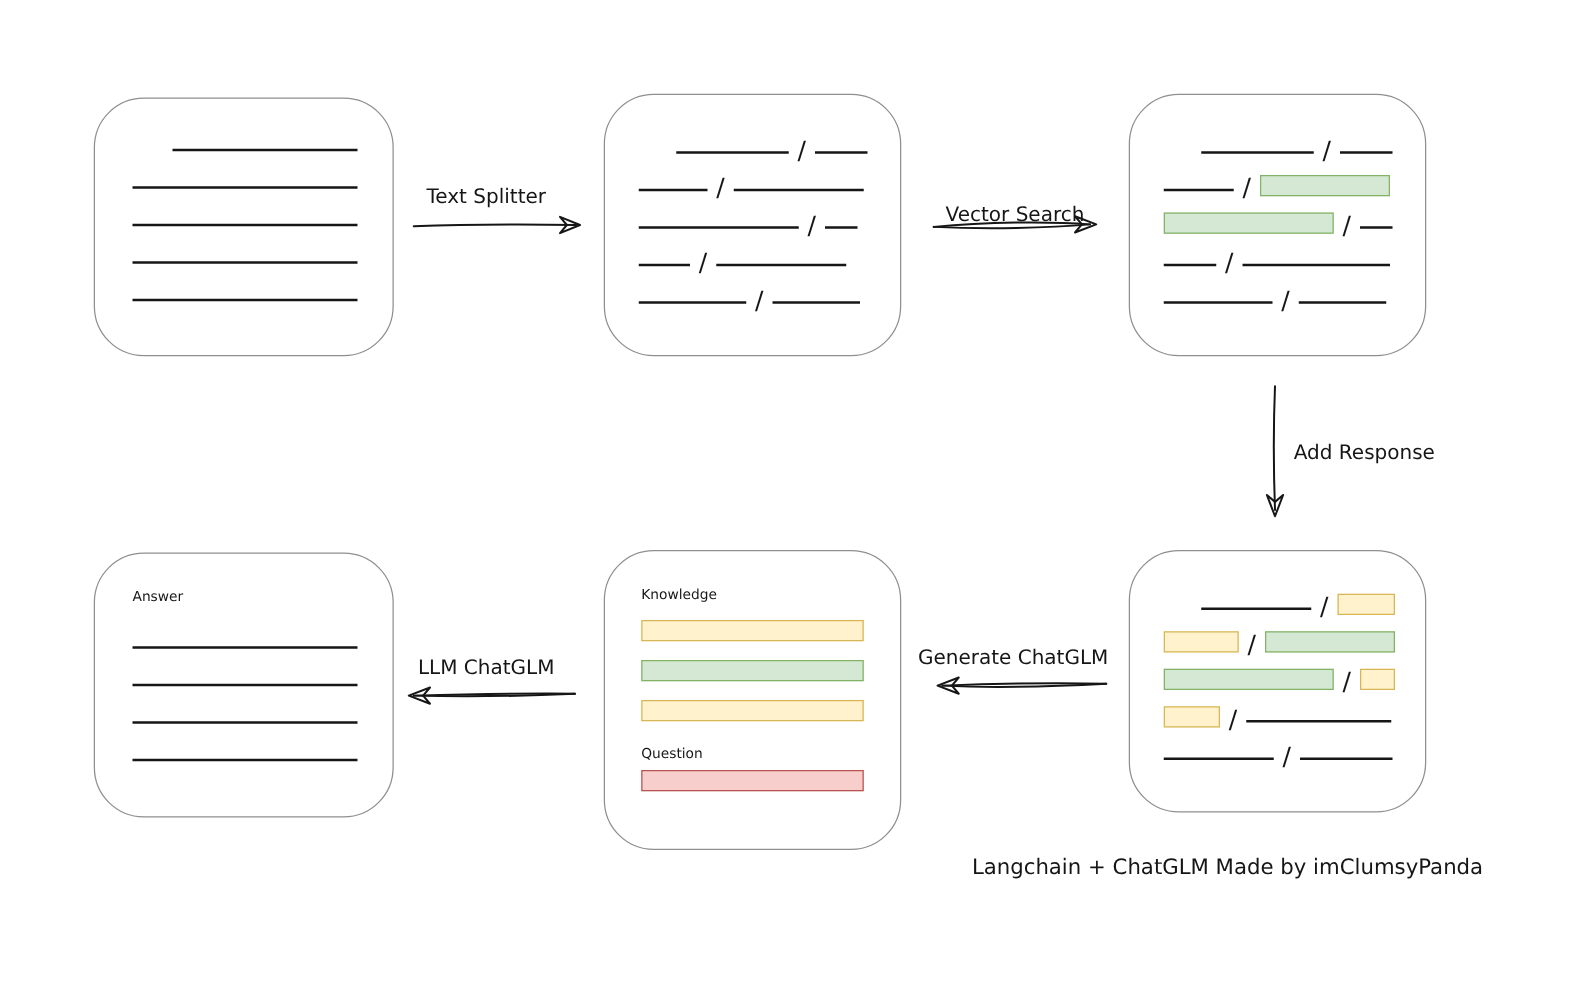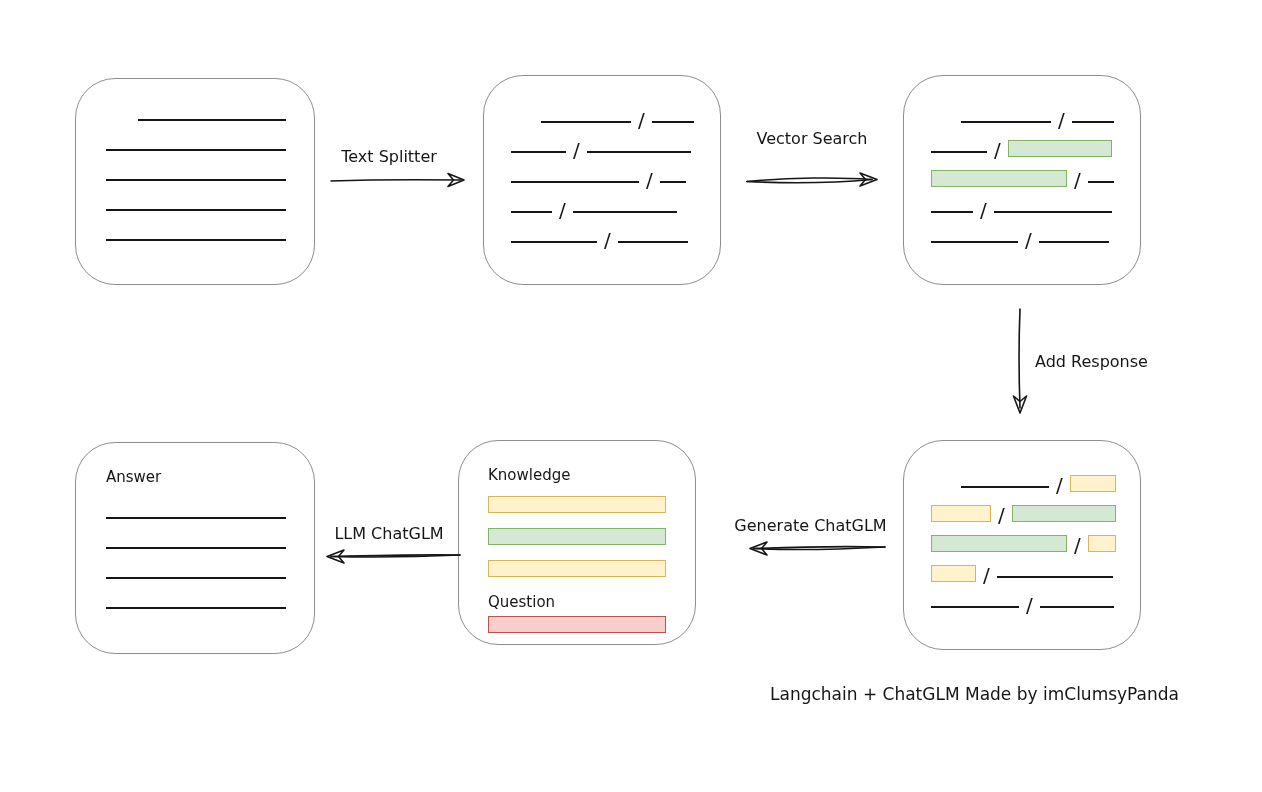--- a/index.html
+++ b/index.html
@@ -62,21 +62,21 @@
   }
   .slash {
     font-size: 20px;
     line-height: 21px;
     margin: 0 7px;
     flex: 0 0 auto;
   }
   .bars .seg-row { height: 32px; align-items: flex-start; }
   .bars .seg { margin: 0; }
   .box-label {
-    font-size: 15px;
+    font-size: 11px;
     line-height: 21px;
     font-weight: 500;
   }
   .arrow-label {
     position: absolute;
     font-size: 16px;
     line-height: 20px;
     text-align: center;
     white-space: nowrap;
   }
@@ -86,21 +86,21 @@
     stroke: var(--stroke);
     stroke-width: 1.6;
     stroke-linecap: round;
     stroke-linejoin: round;
   }
   .footer-credit {
     position: absolute;
     left: 770px;
     top: 684px;
     width: 424px;
-    text-align: left;
+    text-align: center;
     font-size: 17px;
   }
 </style>
 </head>
 <body>
 
 <div class="canvas">
 
   <div class="box" style="left:75px; top:78px; width:240px; height:207px">
     <div class="rows" style="padding:20px 0 0 30px">
@@ -151,21 +151,21 @@
           <span class="seg seg-line" style="width: 104px;"></span>
         </div>
         <div class="seg-row">
           <span class="seg seg-line" style="width: 86px;"></span>
           <span class="slash">/</span>
           <span class="seg seg-line" style="width: 70px;"></span>
         </div>
       </div>
   </div>
 
-  <div class="arrow-label" style="left:742px; top:129px; width:140px">Vector Search</div>
+  <div class="arrow-label" style="left:742px; top:162px; width:140px">Vector Search</div>
   <svg class="arrow" style="left:744px; top:166px" width="145" height="28" viewBox="0 0 145 28">
     <path d="M3 15.5 C 45 11.5, 95 11, 128 13.5"></path>
     <path d="M3 15.5 C 45 17.5, 95 16.5, 128 13.5"></path>
     <path d="M116 7 L133 13.5 L116 20 L121.5 13.5 Z"></path>
   </svg>
 
   <div class="box" style="left:903px; top:75px; width:238px; height:210px">
     <div class="rows" style="padding:25px 0 0 27px">
         <div class="seg-row" style="padding-left: 30px;">
           <span class="seg seg-line" style="width: 90px;"></span>
@@ -231,21 +231,21 @@
       </div>
   </div>
 
   <div class="arrow-label" style="left:733px; top:516px; width:155px">Generate ChatGLM</div>
   <svg class="arrow" style="left:738px; top:534px" width="150" height="28" viewBox="0 0 150 28">
     <path d="M147 13 C 100 15.5, 55 16.5, 16 14.5"></path>
     <path d="M147 13 C 100 12, 55 13, 16 14.5"></path>
     <path d="M29 8 L12 14.5 L29 21 L23.5 14.5 Z"></path>
   </svg>
 
-  <div class="box" style="left:458px; top:440px; width:238px; height:205px">
+  <div class="box" style="left:483px; top:440px; width:238px; height:240px">
     <div style="padding:24px 29px 0; box-sizing:border-box">
       <div class="box-label" style="margin-bottom:10px">Knowledge</div>
       <div class="rows bars">
           <div class="seg-row">
             <span class="seg seg-yellow" style="width: 178px;"></span>
           </div>
           <div class="seg-row">
             <span class="seg seg-green" style="width: 178px;"></span>
           </div>
           <div class="seg-row">

